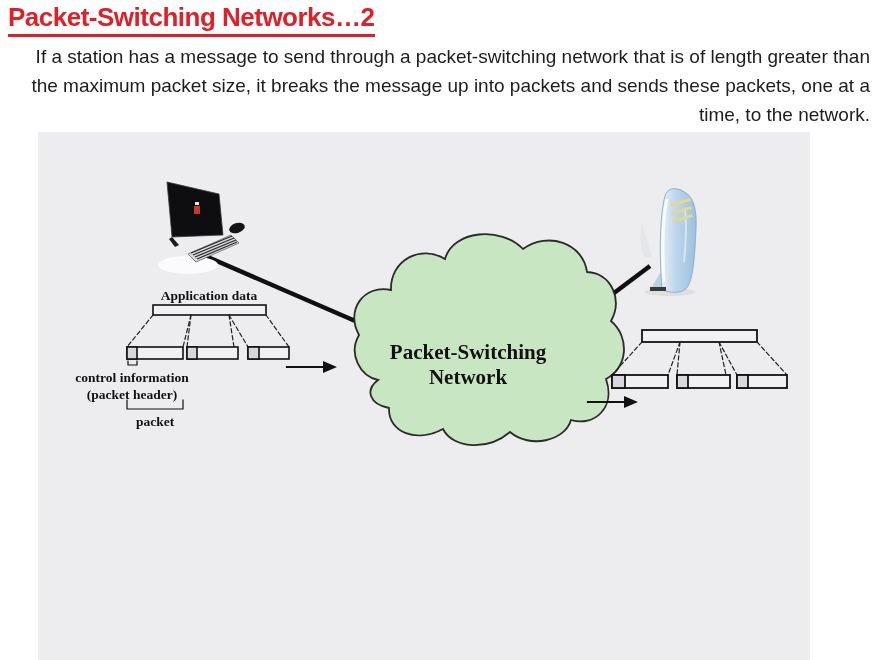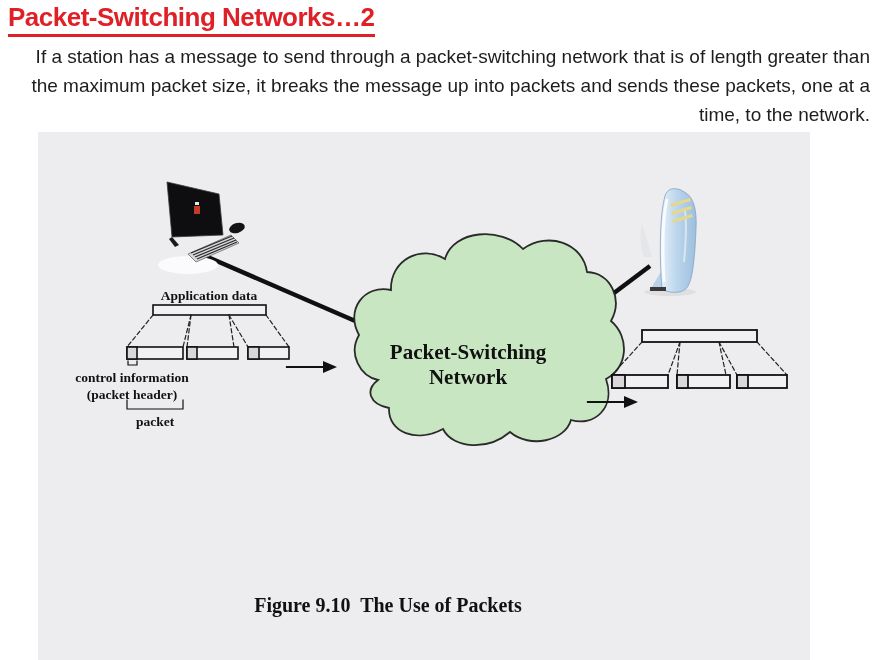--- a/index.html
+++ b/index.html
@@ -141,14 +141,13 @@
         <rect x="699" y="243" width="50" height="13" fill="#f1f1f3"></rect>
         <rect x="699" y="243" width="11" height="13" fill="#d8d8da"></rect>
       </g>
       <g>
         <line x1="550" y1="270" x2="587" y2="270" stroke="#111" stroke-width="2.2"></line>
         <polygon points="586,264 600,270 586,276" fill="#111"></polygon>
       </g>
     </g>
   </svg>
 
-  <div class="figure-caption">Figure 9.10  The Use of Packets</div>
 </div>
 
 </body></html>

